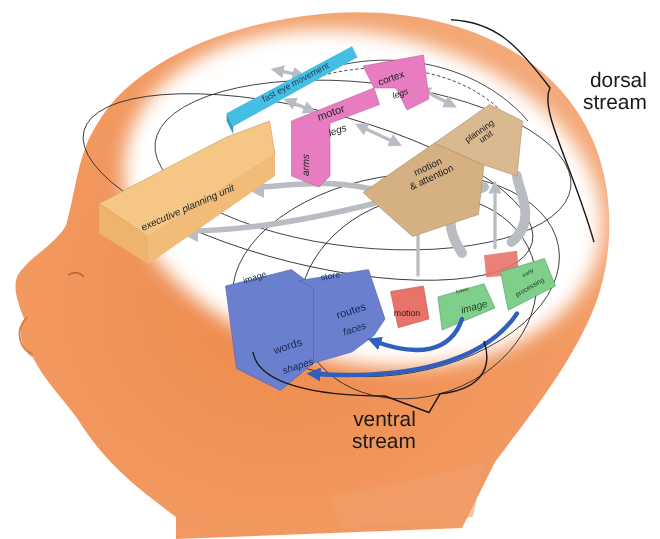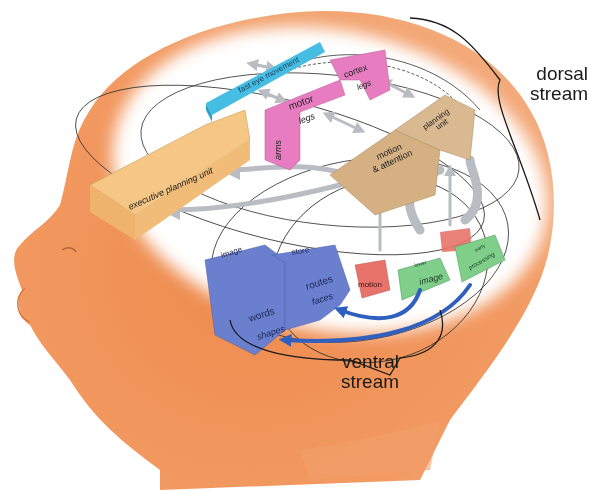--- a/index.html
+++ b/index.html
@@ -136,17 +136,17 @@
   </g>
 
   <path d="M410,18 C450,20 470,40 500,80 C490,100 520,150 540,220" fill="none" stroke="#1a1a1a" stroke-width="1.3"></path>
   <path d="M230,320 C235,350 290,360 350,360 L390,375 L400,358 C430,355 450,340 440,310" fill="none" stroke="#1a1a1a" stroke-width="1.3"></path>
 </svg>
 
   <div class="stream-label" style="left:530px;top:64px;">
     <div>dorsal</div>
     <div>stream</div>
   </div>
-  <div class="stream-label" style="left:320px;top:352px;margin-left:21px;">
+  <div class="stream-label" style="left:320px;top:372px;">
     <div>ventral</div>
     <div>stream</div>
   </div>
 </div>
 
 </body></html>

